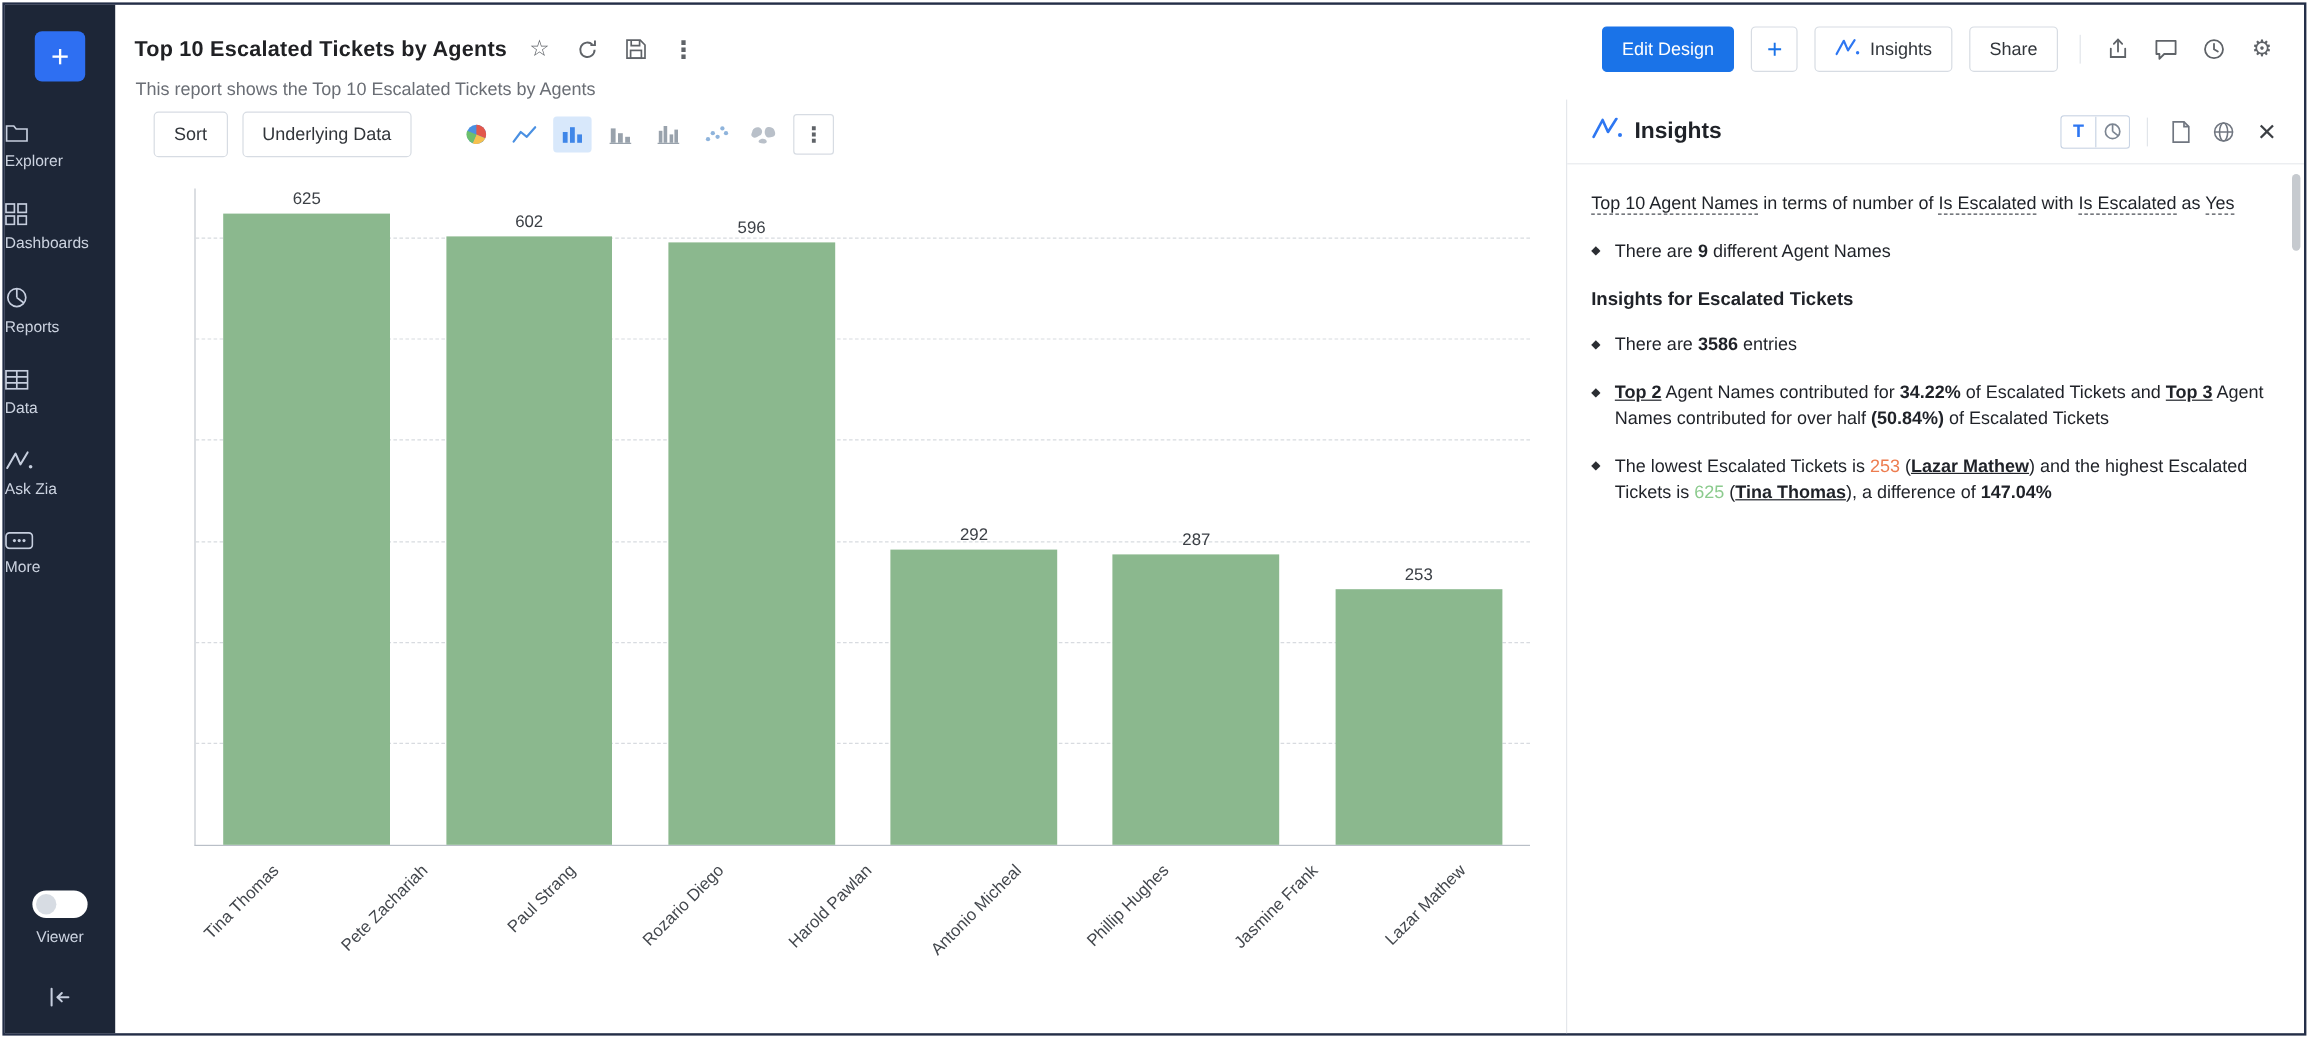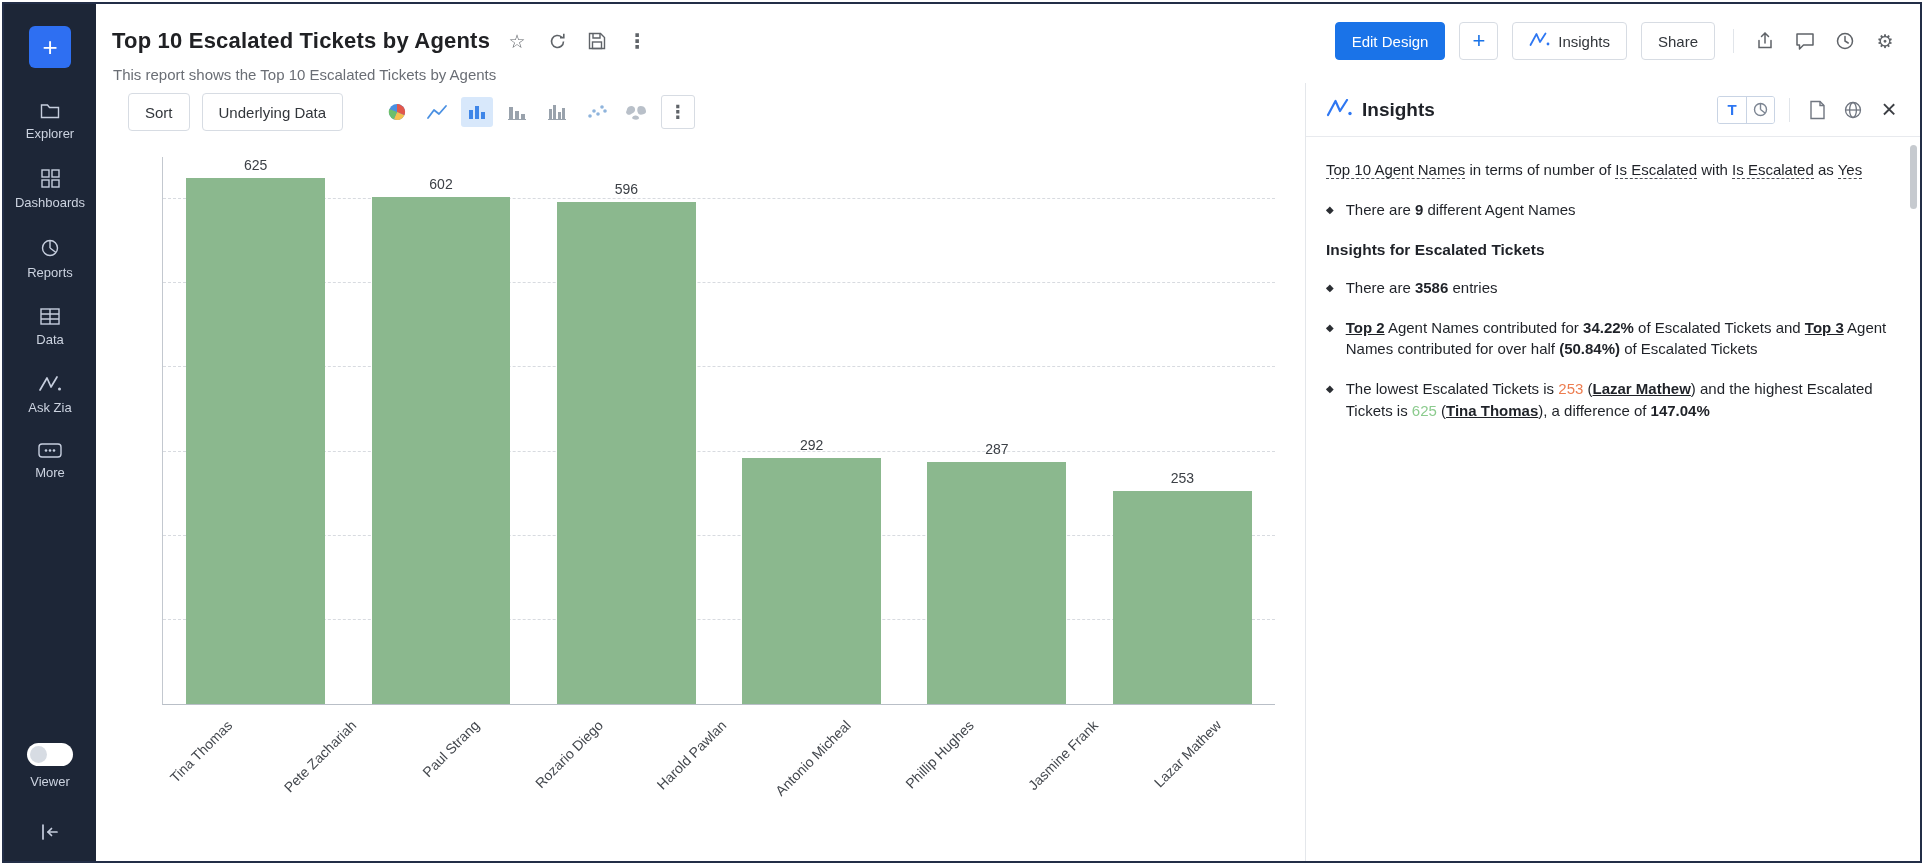--- a/index.html
+++ b/index.html
@@ -4,34 +4,34 @@
 <style>
   * { margin:0; padding:0; box-sizing:border-box; }
   html,body { width:1924px; height:865px; overflow:hidden; background:#fff;
     font-family:"Liberation Sans","DejaVu Sans",sans-serif; }
   .app { position:absolute; inset:2px; border:2px solid #232e47; display:flex; background:#fff; }
 
   
   .sidebar { width:92px; background:#1d2637; color:#ccd3e0; display:flex; flex-direction:column; align-items:center; padding-top:22px; flex:none; }
   .plus-btn { width:42px; height:42px; background:#2e6ff2; color:#fff; border:none; border-radius:6px; font-size:26px; line-height:1; cursor:pointer; }
   .side-items { margin-top:30px; display:flex; flex-direction:column; gap:20px; width:100%; }
-  .side-item { display:flex; flex-direction:column; align-items:center; gap:7px; cursor:pointer; padding:4px 0; }
+  .side-item { display:flex; flex-direction:column; gap:7px; cursor:pointer; padding:4px 0; }
   .side-label { font-size:13px; color:#ccd3e0; white-space:nowrap; }
   .side-icon svg { display:block; }
   .sidebar-bottom { margin-top:auto; display:flex; flex-direction:column; align-items:center; padding-bottom:16px; width:100%; }
   .toggle { width:46px; height:23px; background:#fff; border-radius:12px; position:relative; cursor:pointer; }
   .toggle .knob { position:absolute; left:3px; top:3px; width:17px; height:17px; border-radius:50%; background:#d7dce3; }
   .viewer-label { margin-top:8px; font-size:13px; }
   .collapse { margin-top:34px; cursor:pointer; }
 
   
   .main { flex:1; display:flex; flex-direction:column; min-width:0; }
   .topbar { padding:18px 22px 0 16px; }
   .title-row { display:flex; align-items:center; gap:14px; }
-  .title-row h1 { font-size:22px; font-weight:700; color:#202124; letter-spacing:.2px; }
+  .title-row h1 { font-size:18px; font-weight:700; color:#202124; letter-spacing:.2px; }
   .hicon { display:inline-flex; align-items:center; justify-content:center; width:26px; height:26px; color:#5f6368; cursor:pointer; font-size:19px; }
   .hicon svg { display:block; }
   .kebab { font-size:20px; font-weight:700; }
   .spacer { flex:1; }
   .btn { height:38px; border-radius:4px; font-size:15px; cursor:pointer; padding:0 16px; display:inline-flex; align-items:center; gap:8px; }
   .btn.primary { background:#1a73e8; border:1px solid #1a73e8; color:#fff; }
   .btn.ghost { background:#fff; border:1px solid #d7dce3; color:#32363b; }
   .btn.plusbtn { color:#1a73e8; font-size:22px; padding:0 12px; }
   .divider-v { width:1px; height:24px; background:#e1e5ea; margin:0 4px; }
   .subtitle { margin:6px 0 0 1px; font-size:15px; color:#6a6e75; }

